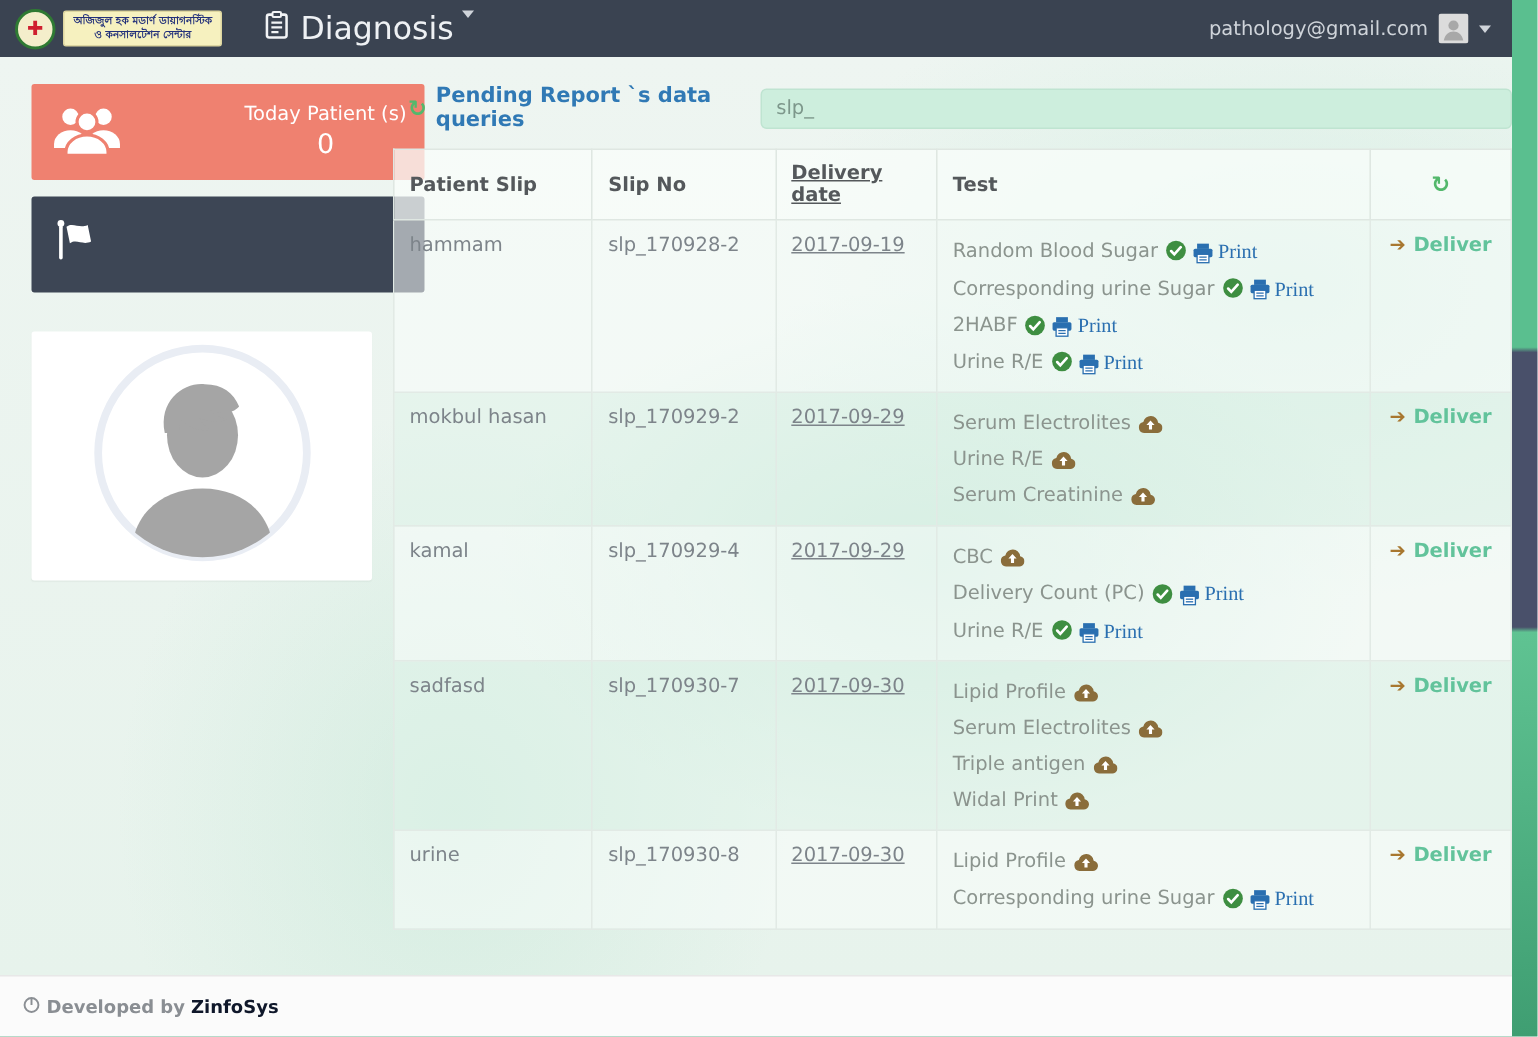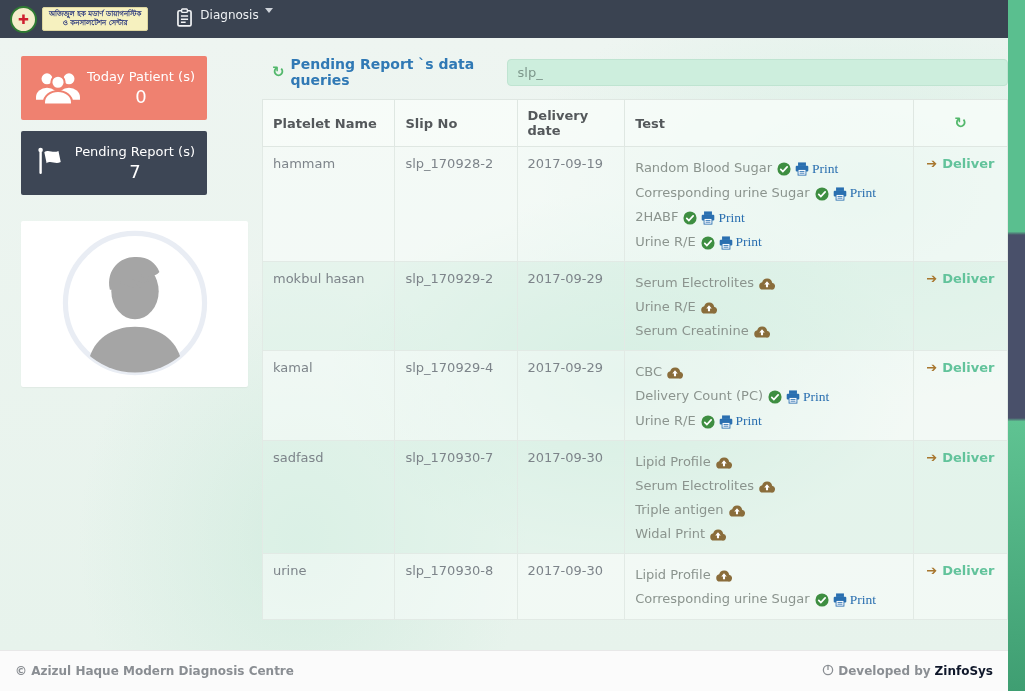--- a/index.html
+++ b/index.html
@@ -10,57 +10,57 @@
     background: linear-gradient(180deg,#5abf8f 0%,#5abf8f 33.5%,#49506a 34%,#49506a 60.5%,#5fc392 61%,#3f9e72 100%);
   }
   .page-col { width:1008px; height:691px; display:flex; flex-direction:column; }
 
   
   .navbar { height:38px; background:#3a4351; display:flex; align-items:center; padding:0 14px 0 10px; flex:0 0 auto; }
   .logo-circle { width:27px; height:27px; border-radius:50%; background:#f4eecb; border:2px solid #2f7a33;
                  display:flex; align-items:center; justify-content:center; color:#cf1f2f; font-size:13px; font-weight:bold; }
   .brand-label { margin-left:5px; background:#f6f1bf; border:1px solid #ddd6a0; border-radius:2px;
                  padding:2px 6px; color:#22307a; font-size:7px; line-height:9px; font-weight:bold; text-align:center; }
-  .nav-menu { margin-left:28px; display:flex; color:#eef1f4; font-size:12px; cursor:pointer; }
+  .nav-menu { margin-left:28px; display:flex; color:#eef1f4; font-size:21px; cursor:pointer; }
   .nav-menu .txt { margin:0 6px 0 7px; }
   .caret { display:inline-block; width:0; height:0; border-left:4px solid transparent; border-right:4px solid transparent; border-top:5px solid #cfd4da; }
   .nav-right { margin-left:auto; display:flex; align-items:center; color:#cfd4da; font-size:13px; cursor:pointer; }
   .nav-right .avatar-mini { margin:0 7px 0 7px; display:flex; }
 
   
   .content { flex:1 1 auto; display:flex; position:relative; padding-top:18px; overflow:hidden;
     background:
       radial-gradient(420px 260px at 62% 55%, rgba(173,224,201,0.45), transparent 70%),
       radial-gradient(500px 300px at 85% 25%, rgba(196,234,217,0.5), transparent 70%),
       radial-gradient(320px 380px at 30% 82%, rgba(186,228,208,0.4), transparent 70%),
       linear-gradient(180deg,#eef5f1,#e7f3ec);
   }
   .sidebar { width:262px; flex:0 0 auto; padding:0 14px 0 21px; }
-  .stat-card { width:186px; height:64px; border-radius:2px; display:flex; align-items:center; padding:0 12px 0 14px; color:#fff; }
+  .stat-card { width:262px; height:64px; border-radius:2px; display:flex; align-items:center; padding:0 12px 0 14px; color:#fff; }
   .stat-card .stat-right { margin-left:auto; text-align:center; }
   .stat-card .stat-label { font-size:13px; }
   .stat-card .stat-value { font-size:18px; margin-top:2px; }
   .avatar-card { width:227px; height:166px; background:#fff; border-radius:2px; display:flex; align-items:center; justify-content:center; box-shadow:0 1px 1px rgba(0,0,0,0.04); }
 
   
   .main { width:746px; flex:0 0 auto; display:flex; flex-direction:column; }
   .main-header { display:flex; align-items:center; height:34px; }
   .panel-title { margin-left:10px; color:#3079b5; font-weight:bold; font-size:14px; display:flex; align-items:center; cursor:pointer; }
   .refresh-glyph { color:#53b86c; font-weight:bold; font-size:15px; margin-right:6px; }
   .search-input { margin-left:auto; width:566px; height:27px; background:#cdeedd; border:1px solid #bfe4d1; border-radius:4px;
                   padding:0 10px; color:#7d978b; font-size:13px; font-family:"DejaVu Sans", sans-serif; outline:none; }
 
   table.report { width:746px; border-collapse:collapse; margin-top:11px; border:1px solid #dfe7e2; }
   table.report th { text-align:left; font-size:13px; color:#54585b; font-weight:bold; padding:8px 10px;
                     border:1px solid #dfe7e2; background:rgba(249,253,251,0.75); height:32px; }
   table.report th.action-col { text-align:center; width:91px; }
   table.report td { vertical-align:top; padding:9px 10px 7px; border:1px solid #e2eae5; color:#7d848a; font-size:13px; }
   table.report tbody tr:nth-child(odd) td { background:rgba(250,253,251,0.55); }
   table.report tbody tr:nth-child(even) td { background:rgba(223,243,233,0.5); }
-  .col-patient { width:128px; } .col-slip { width:118px; } .col-date { width:104px; } .col-test { width:279px; }
+  .col-patient { width:128px; } .col-slip { width:118px; } .col-date { width:104px;text-decoration:underline; } .col-test { width:279px; }
   .test-line { line-height:24px; color:#8b948e; white-space:nowrap; }
   .test-line .icons { display:inline-flex; align-items:center; gap:4px; margin-left:5px; vertical-align:middle; }
   .print-link { color:#2a6fb0; font-family:"Liberation Serif","DejaVu Serif",serif; font-size:13.5px; cursor:pointer; display:inline-flex; align-items:center; gap:3px; }
   .cloud-btn { cursor:pointer; display:inline-flex; }
   .deliver-btn { color:#62c39b; font-weight:bold; cursor:pointer; white-space:nowrap; display:inline-flex; align-items:center; }
   .deliver-arrow { color:#a8772f; font-weight:normal; margin-right:5px; font-size:13px; }
   .action-cell { text-align:center; }
 
   .green-bar { margin-top:34px; height:13px; width:746px;
     background: linear-gradient(90deg,#79c6a2 0%,#2e7d53 8%,#5cb489 16%,#3a8a60 25%,#6fc09a 33%,#2f7f55 42%,#59b186 50%,#357f58 58%,#63b88f 66%,#2c7750 75%,#55ad82 83%,#387f58 92%,#60b58c 100%);
@@ -86,20 +86,31 @@
     </div>
     <div class="nav-menu">
       <span>
         <svg width="17" height="19" viewBox="0 0 16 18" fill="none" stroke="#f2f4f6">
           <rect x="1.8" y="2.6" width="12.4" height="14.4" rx="1.4" stroke-width="1.6"></rect>
           <rect x="5.3" y="0.9" width="5.4" height="3.2" rx="0.8" fill="#3a4351" stroke-width="1.3"></rect>
           <path d="M4.6 7.6h6.8M4.6 10.6h6.8M4.6 13.6h4.5" stroke-width="1.4"></path>
         </svg>
       </span>
       <span class="txt">Diagnosis</span>
+      <span class="caret"></span>
+    </div>
+    <div class="nav-right">
+      <span>pathology@gmail.com</span>
+      <span class="avatar-mini">
+        <svg width="20" height="20" viewBox="0 0 20 20">
+          <rect width="20" height="20" rx="2" fill="#dcdcdc"></rect>
+          <circle cx="10" cy="8" r="3.4" fill="#a8a8a8"></circle>
+          <path d="M3.5 18c.8-4 3.4-6 6.5-6s5.7 2 6.5 6z" fill="#a8a8a8"></path>
+        </svg>
+      </span>
       <span class="caret"></span>
     </div>
   </div>
 
   <div class="content">
     <div class="sidebar">
       <div id="cards">
           <div class="stat-card" style="background: rgb(239, 129, 112); margin-bottom: 11px;">
             <span><svg width="46" height="36" viewBox="0 0 24 19" fill="#fff">
                 <circle cx="6.2" cy="5.2" r="2.9"></circle>
@@ -113,24 +124,20 @@
               <div class="stat-label">Today Patient (s)</div>
               <div class="stat-value">0</div>
             </span>
           </div>
           <div class="stat-card" style="background: rgb(61, 70, 85); margin-bottom: 26px;">
             <span><svg width="32" height="34" viewBox="0 0 24 24" fill="#fff">
                 <circle cx="4.2" cy="3" r="1.7"></circle>
                 <rect x="3.3" y="4" width="1.8" height="17" rx="0.9"></rect>
                 <path d="M7 4.6c3.4-2.4 6.4 1.2 10.6-.9l1.7 8.3c-4.2 2.1-7.2-1.5-10.6.9z"></path>
               </svg></span>
-            <span class="stat-right">
-              <div class="stat-label">Pending Report (s)</div>
-              <div class="stat-value">7</div>
-            </span>
           </div>
         </div>
       <div class="avatar-card">
         <span>
           <svg width="148" height="148" viewBox="0 0 100 100">
             <defs>
                 <clipPath id="avclip">
                   <circle cx="50" cy="50" r="47"></circle>
                 </clipPath>
               </defs>
@@ -150,21 +157,21 @@
         <div class="panel-title">
           <span class="refresh-glyph">↻</span>
           <span>Pending Report `s data queries</span>
         </div>
         <input class="search-input" type="text" value="slp_" style="">
       </div>
 
       <table class="report">
         <thead>
           <tr id="thead-row">
-              <th class="col-patient">Platelet Name</th>
+              <th class="col-patient">Patient Slip</th>
               <th class="col-slip">Slip No</th>
               <th class="col-date">Delivery date</th>
               <th class="col-test">Test</th>
               <th class="action-col"><span class="refresh-glyph" style="cursor:pointer;margin:0">↻</span></th>
             </tr>
         </thead>
         <tbody id="tbody">
             <tr>
               <td class="col-patient">hammam</td>
               <td class="col-slip">slp_170928-2</td>
@@ -405,21 +412,20 @@
                 </span></td>
             </tr>
           </tbody>
       </table>
 
       <div class="green-bar"></div>
     </div>
   </div>
 
   <div class="footer">
-    <div class="footer-left">© Azizul Haque Modern Diagnosis Centre</div>
     <div class="footer-right">
       <span>
         <svg width="12" height="12" viewBox="0 0 14 14">
           <circle cx="7" cy="7" r="5.4" fill="none" stroke="#8b8f94" stroke-width="1.5"></circle>
           <line x1="7" y1="2" x2="7" y2="7" stroke="#8b8f94" stroke-width="1.5"></line>
         </svg>
       </span>
       <span>Developed by</span>
       <b>ZinfoSys</b>
     </div>

